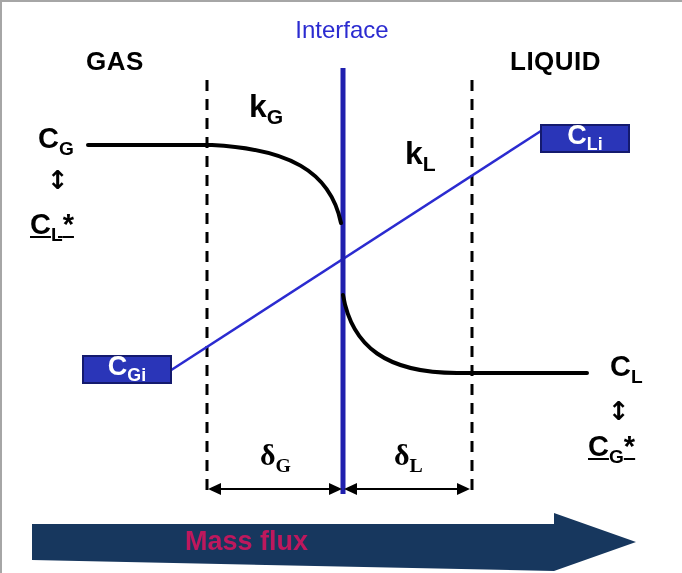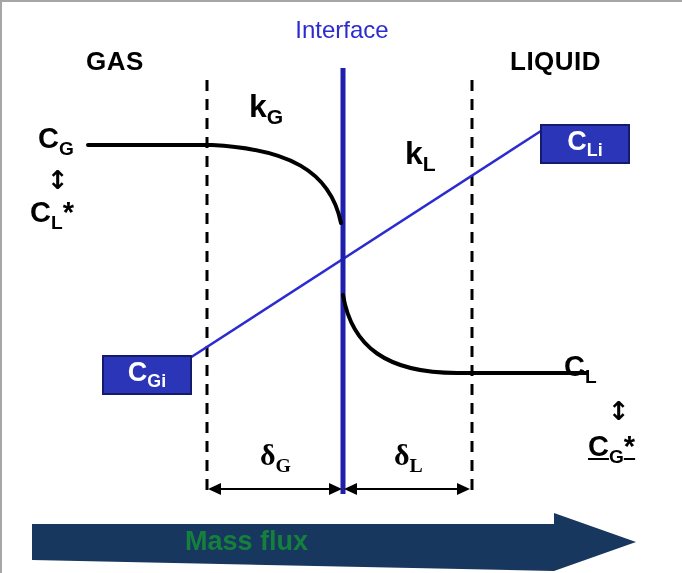--- a/index.html
+++ b/index.html
@@ -50,38 +50,38 @@
 
   .phase { font-size: 26px; letter-spacing: 0.5px; }
   .coef  { font-size: 32px; }
   .conc  { font-size: 29px; }
   .delta { font-size: 30px; font-family: Liberation Serif, serif; }
   .udarrow { font-size: 26px; font-family: "DejaVu Sans", sans-serif; }
 
   .cbox {
     position: absolute;
     width: 90px;
-    height: 40px;
+    height: 29px;
     background: var(--box_bg);
     border: 2px solid var(--box_border);
     color: #ffffff;
     display: flex;
     align-items: center;
     justify-content: center;
     font-weight: bold;
     font-size: 27px;
     line-height: 1;
   }
   .cbox sub { font-size: 0.66em; font-weight: bold; }
 
   .flux-text {
     position: absolute;
     left: 183px;
     top: 525px;
-    color: #15803d;
+    color: #be185d;
     font-size: 27px;
     font-weight: bold;
     line-height: 1.1;
     white-space: nowrap;
   }
 </style>
 </head>
 <body>
 
 <div class="canvas">
@@ -122,32 +122,32 @@
     <span>k</span><sub>G</sub>
   </div>
   <div class="lbl coef" style="left:403px; top:88px;margin-top:47px;">
     <span>k</span><sub>L</sub>
   </div>
 
   <div class="lbl conc" style="left:36px; top:122px;">
     <span>C</span><sub>G</sub>
   </div>
   <div class="lbl udarrow" style="left:45px; top:165px;">↕</div>
-  <div class="lbl conc" style="left:28px; top:196px;">
+  <div class="lbl conc" style="left:28px; top:208px;text-decoration:underline;">
     <span>C</span><sub>L</sub><span>*</span>
   </div>
 
   <div class="cbox" style="left:538px; top:122px;">
     <span><span>C</span><sub>Li</sub></span>
   </div>
-  <div class="cbox" style="left:100px; top:353px;">
+  <div class="cbox" style="left:80px; top:353px;">
     <span><span>C</span><sub>Gi</sub></span>
   </div>
 
-  <div class="lbl conc" style="left:562px; top:350px;">
+  <div class="lbl conc" style="left:608px; top:350px;">
     <span>C</span><sub>L</sub>
   </div>
   <div class="lbl udarrow" style="left:606px; top:396px;">↕</div>
   <div class="lbl conc" style="left:586px; top:430px;text-decoration:underline;">
     <span>C</span><sub>G</sub><span>*</span>
   </div>
 
   <div class="lbl delta" style="left:258px; top:438px;">
     <span>δ</span><sub>G</sub>
   </div>

